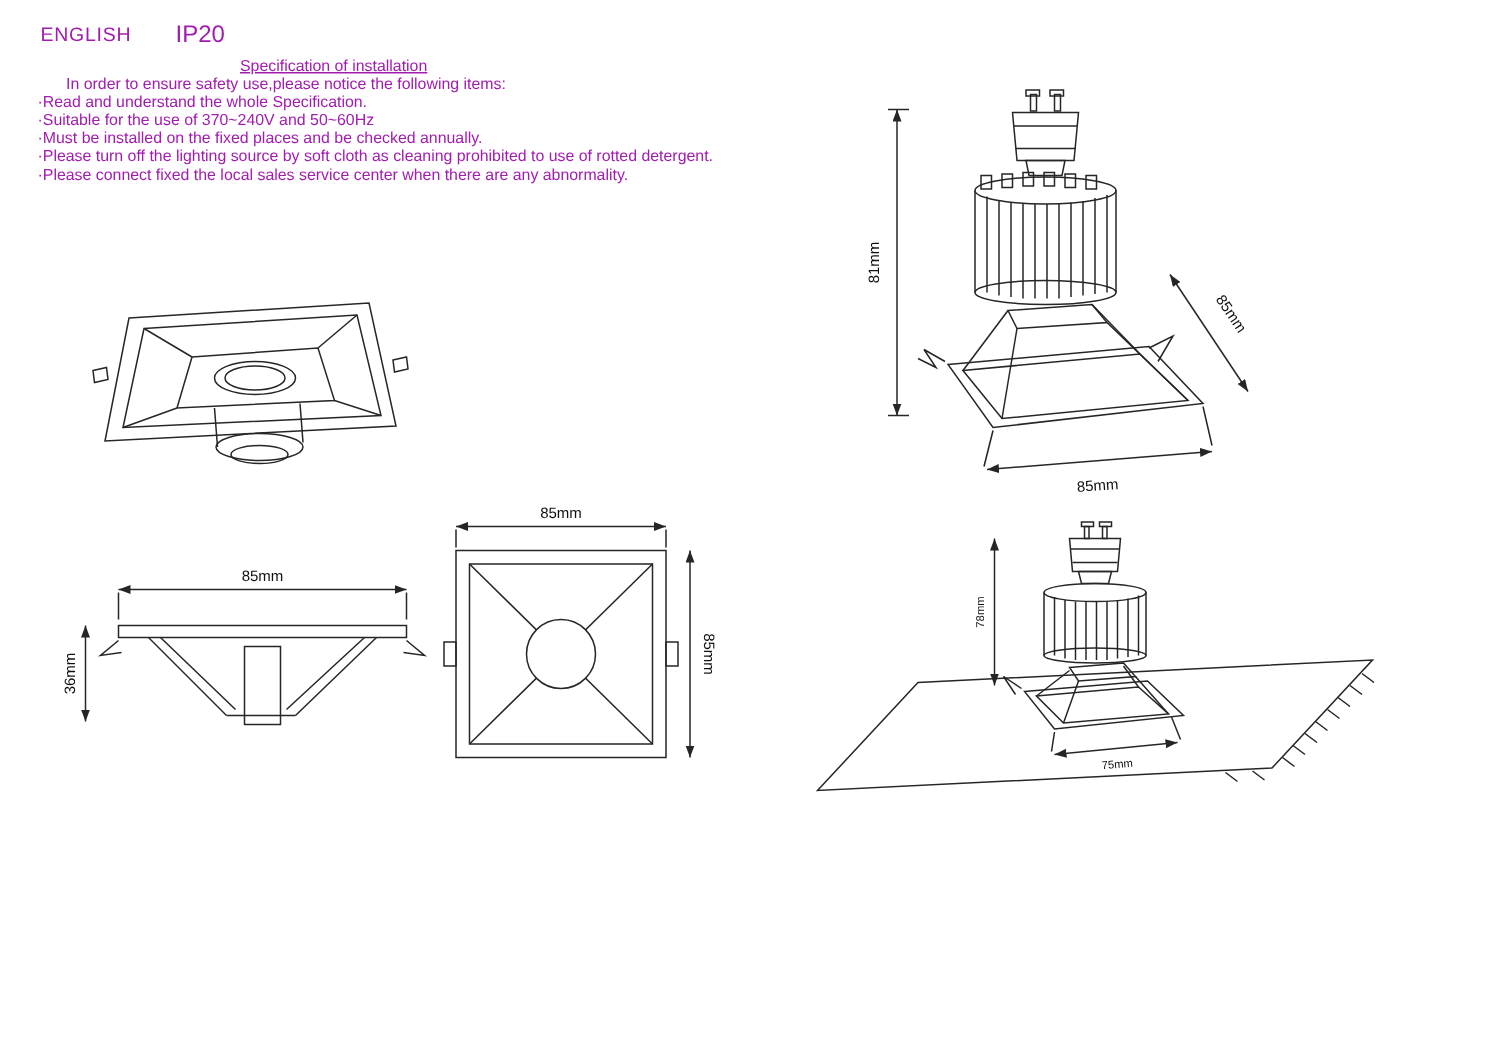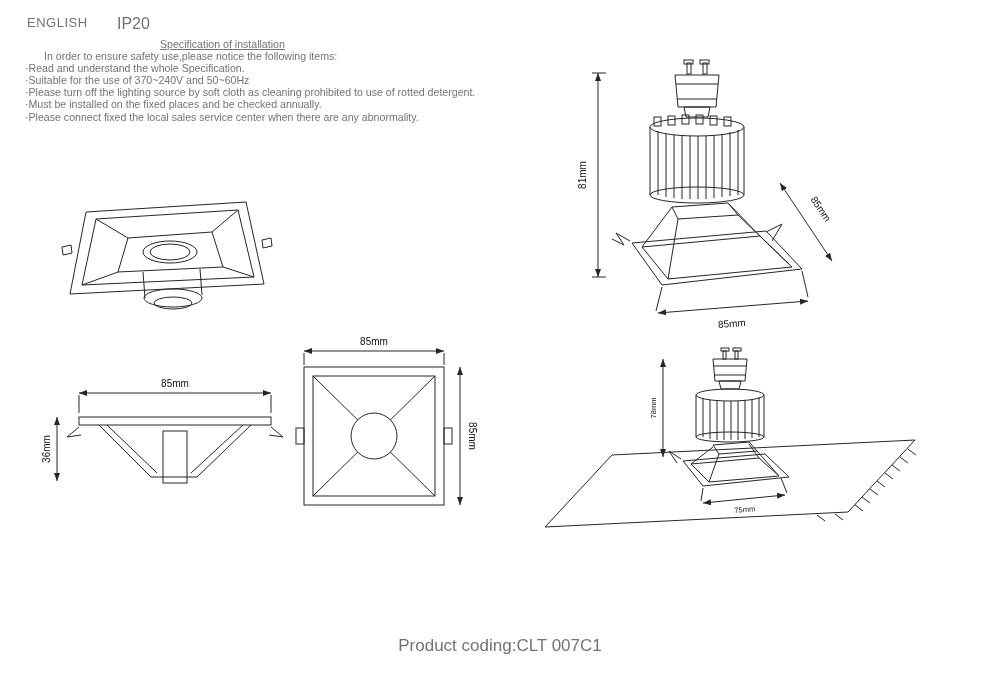--- a/index.html
+++ b/index.html
@@ -1,17 +1,17 @@
 <!DOCTYPE html>
 <html><head>
 <meta charset="utf-8">
 <style>
   html,body{margin:0;padding:0;background:#ffffff;}
   #page{position:relative;width:1000px;height:700px;background:#fff;overflow:hidden;
-        font-family:"Liberation Sans", sans-serif;color:#737373;}
+        font-family:"Liberation Sans", sans-serif;color:#a21caf;}
   .abs{position:absolute;}
   #hdr-lang{left:27px;top:15px;font-size:13px;letter-spacing:.5px;}
   #hdr-ip{left:117px;top:15px;font-size:16px;}
   #specblock{left:25px;top:38px;width:480px;font-size:10.6px;line-height:12.1px;}
   #spec-title{margin-left:135px;text-decoration:underline;}
   #spec-intro{margin-left:19px;}
   .spec-item{margin:0;}
   #coding{left:0;top:636px;width:1000px;text-align:center;font-size:17px;}
   svg{position:absolute;overflow:visible;}
   .ln{stroke:#262626;stroke-width:1;fill:none;}
@@ -33,22 +33,22 @@
   </svg>
 
   <div class="abs" id="hdr-lang">ENGLISH</div>
   <div class="abs" id="hdr-ip">IP20</div>
 
   <div class="abs" id="specblock">
     <div id="spec-title">Specification of installation</div>
     <div id="spec-intro">In order to ensure safety use,please notice the following items:</div>
     <div class="spec-item">·Read and understand the whole Specification.</div>
     <div class="spec-item">·Suitable for the use of 370~240V and 50~60Hz</div>
+    <div class="spec-item">·Must be installed on the fixed places and be checked annually.</div>
     <div class="spec-item">·Please turn off the lighting source by soft cloth as cleaning prohibited to use of rotted detergent.</div>
-    <div class="spec-item">·Must be installed on the fixed places and be checked annually.</div>
     <div class="spec-item">·Please connect fixed the local sales service center when there are any abnormality.</div>
   </div>
 
   <svg style="left:50px;top:190px" width="230" height="150" viewBox="0 0 230 150">
     <g class="ln">
       <polygon points="36,22 196,12 214,94 20,104"></polygon>
       <polygon points="46,29 188,20 204,87 32,95"></polygon>
       <polygon points="78,48 162,42 173,77 68,82"></polygon>
       <line x1="46" y1="29" x2="78" y2="48"></line>
       <line x1="188" y1="20" x2="162" y2="42"></line>
@@ -215,15 +215,14 @@
     <g>
       <line class="ln" x1="128" y1="14" x2="128" y2="112" marker-start="url(#arw)" marker-end="url(#arw)"></line>
       <text class="dims" x="121" y="63" text-anchor="middle" transform="rotate(-90 121 63)">78mm</text>
       <line class="ln" x1="168" y1="143" x2="166" y2="156"></line>
       <line class="ln" x1="246" y1="133" x2="252" y2="148"></line>
       <line class="ln" x1="168" y1="158" x2="250" y2="150" marker-start="url(#arw)" marker-end="url(#arw)"></line>
       <text class="dims" x="210" y="167" text-anchor="middle" transform="rotate(-5 210 167)">75mm</text>
     </g>
   </svg>
 
-  <div class="abs" id="coding">Product coding:CLT 007C1</div>
 
 </div>
 
 </body></html>

